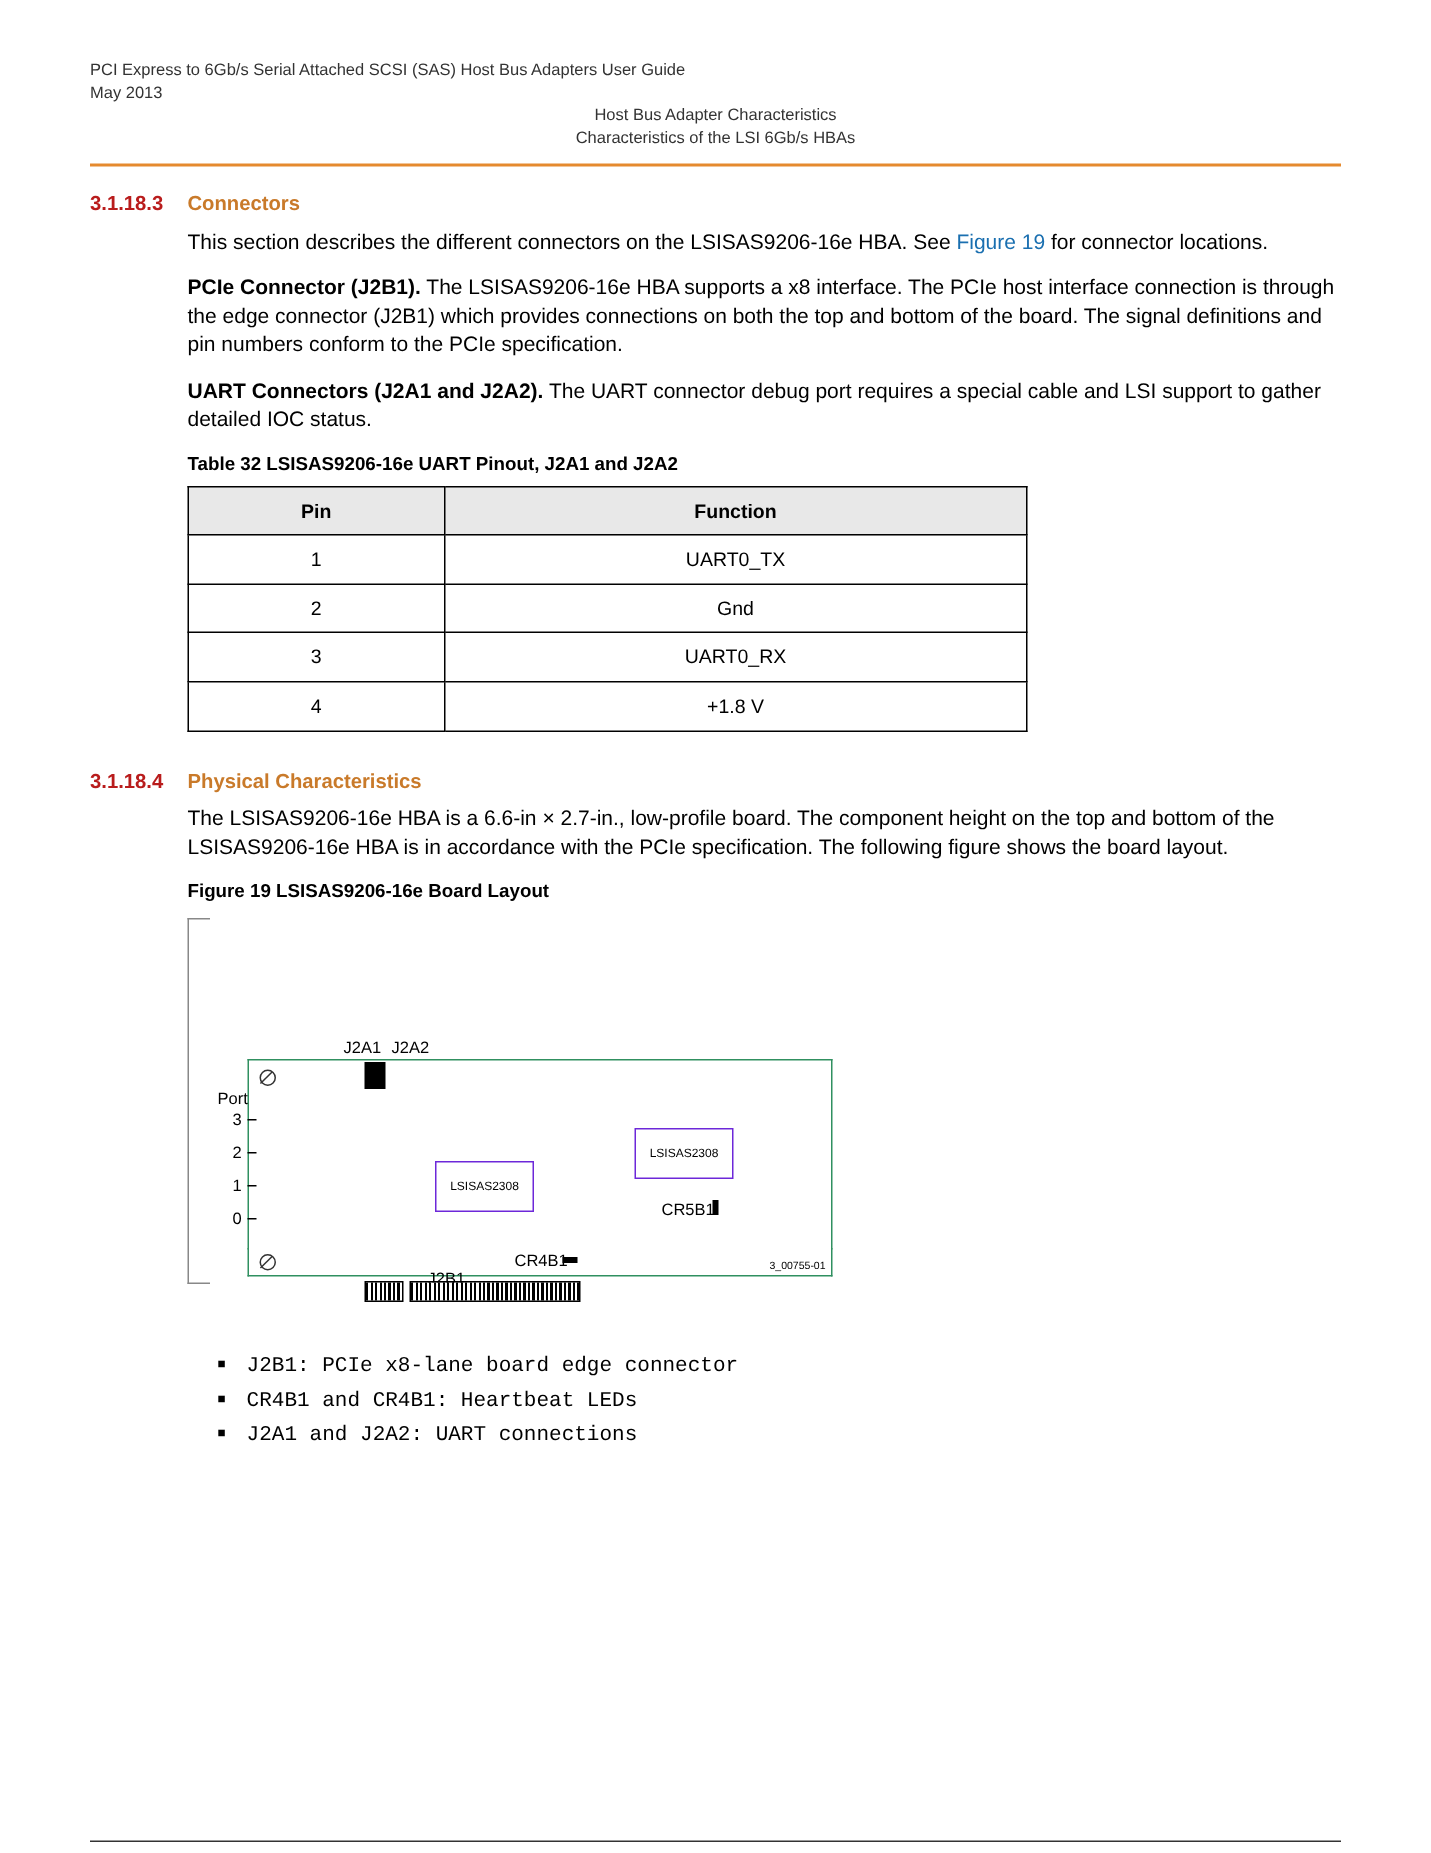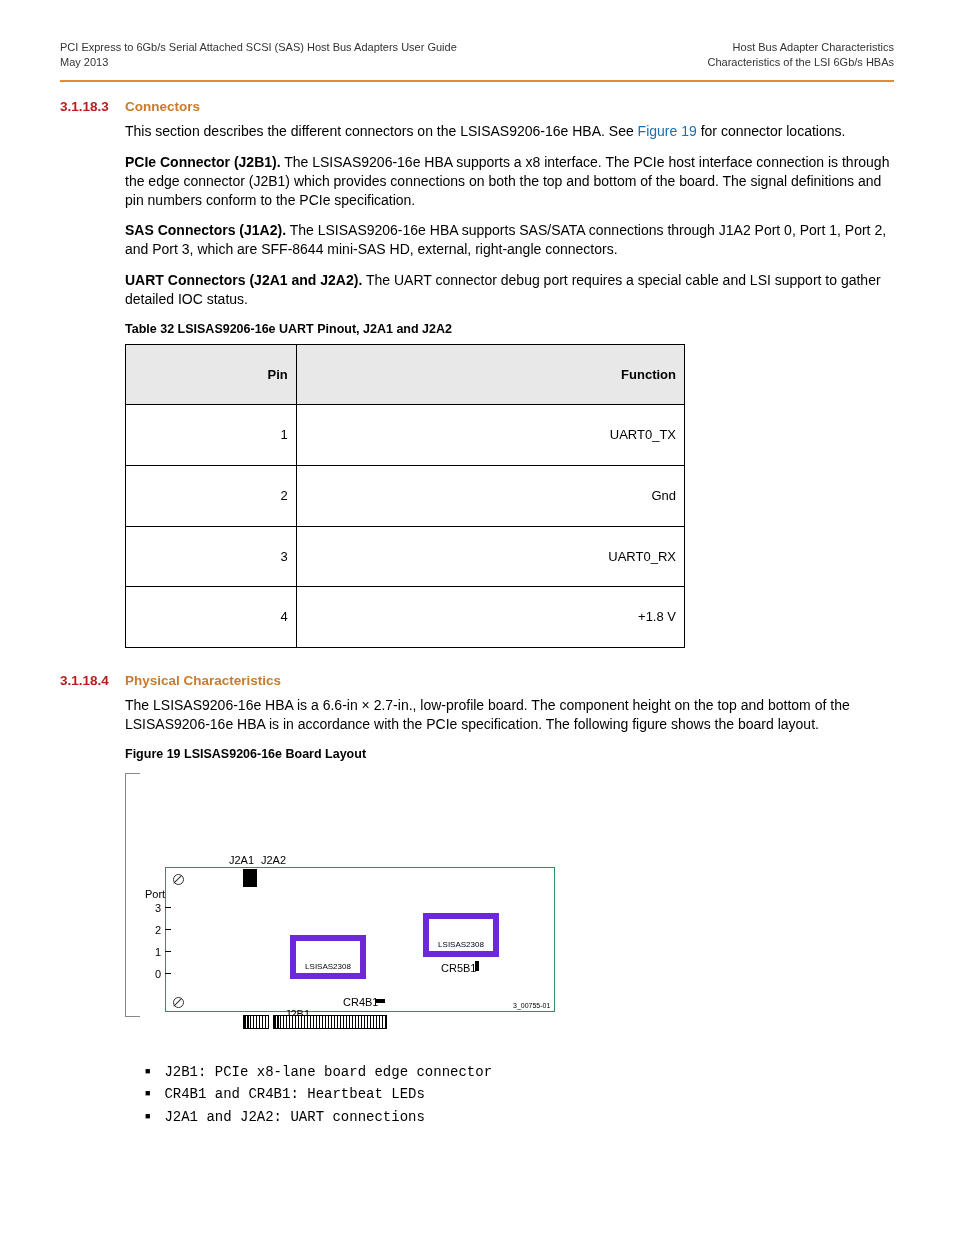--- a/index.html
+++ b/index.html
@@ -9,23 +9,24 @@
     margin: 0;
     padding: 40px 60px;
     line-height: 1.35;
   }
   .header-row {
     display: flex;
     justify-content: space-between;
     font-size: 11px;
     color: #333;
     margin-bottom: 10px;
+    flex-direction: column;
   }
   .header-left { text-align: left; }
-  .header-right { text-align: right; }
+  .header-right { text-align: center; }
   .orange-rule {
     border: none;
     border-top: 2px solid #e58a2e;
     margin: 0 0 16px 0;
   }
   .sec {
     display: flex;
     margin-top: 6px;
     margin-bottom: 6px;
   }
@@ -52,22 +53,22 @@
     font-size: 12.5px;
     margin: 10px 0 6px 0;
   }
   table.pin {
     border-collapse: collapse;
     width: 560px;
     font-size: 13px;
   }
   table.pin th, table.pin td {
     border: 1px solid #000;
-    padding: 21px 8px;
-    text-align: right;
+    padding: 7px 8px;
+    text-align: center;
   }
   table.pin th {
     background: #e8e8e8;
     font-weight: bold;
   }
   ul.blist {
     list-style: none;
     padding-left: 20px;
     margin: 4px 0;
     font-family: Liberation Mono, monospace;
@@ -117,24 +118,24 @@
     content: "";
     position: absolute;
     left: 3px; top: -1px;
     width: 1px; height: 11px;
     background: #333;
     transform: rotate(45deg);
   }
   .lbl { position: absolute; font-size: 11px; white-space: nowrap; }
   .chip {
     position: absolute;
-    border: 6px solid #6d28d9;
+    border: 1px solid #6d28d9;
     font-size: 8px;
     display: flex;
-    align-items: flex-end;
+    align-items: center;
     justify-content: center;
     text-align: center;
   }
   .edgeconn {
     position: absolute;
     height: 12px;
     background: repeating-linear-gradient(90deg,#000 0 1.5px,#fff 1.5px 3px);
     border: 1px solid #000;
   }
   .uart {
@@ -172,23 +173,20 @@
 </div>
 
 <div class="body-indent">
   <p>
     <span>This section describes the different connectors on the LSISAS9206-16e HBA. See </span><span class="link">Figure 19</span><span> for connector locations.</span>
   </p>
   <p>
     <span class="bld">PCIe Connector (J2B1).</span><span>  The LSISAS9206-16e HBA supports a x8 interface. The PCIe host interface connection is through the edge connector (J2B1) which provides connections on both the top and bottom of the board. The signal definitions and pin numbers conform to the PCIe specification.</span>
   </p>
   <p>
-    <span class="bld">SAS Connectors (J1A2).</span><span>  The LSISAS9206-16e HBA supports SAS/SATA connections through J1A2 Port 0, Port 1, Port 2, and Port 3, which are SFF-8644 mini-SAS HD, external, right-angle connectors.</span>
-  </p>
-  <p>
     <span class="bld">UART Connectors (J2A1 and J2A2).</span><span> The UART connector debug port requires a special cable and LSI support to gather detailed IOC status.</span>
   </p>
 
   <div class="tbl-caption">Table 32  LSISAS9206-16e UART Pinout, J2A1 and J2A2</div>
   <table class="pin">
     <thead>
       <tr>
         <th>Pin</th>
         <th>Function</th>
       </tr>

